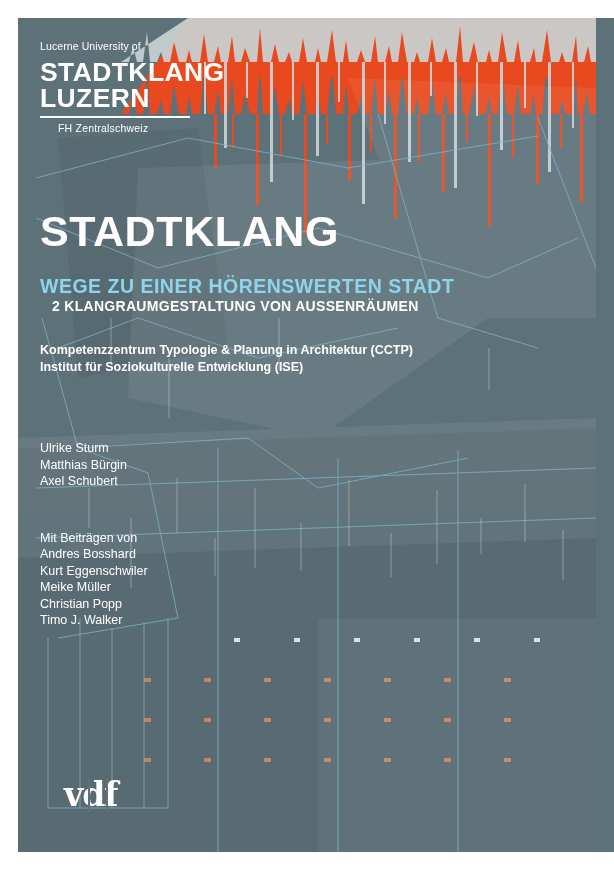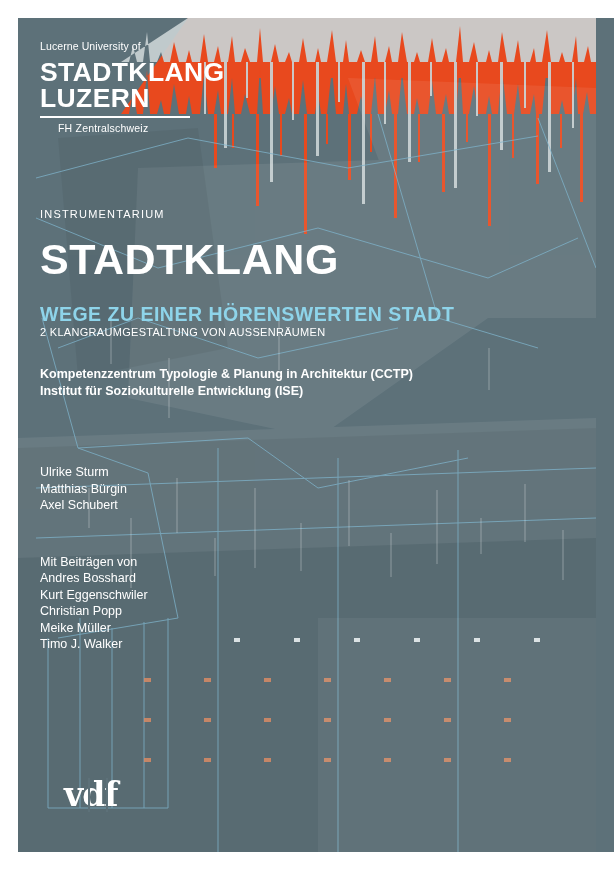--- a/index.html
+++ b/index.html
@@ -92,24 +92,25 @@
     letter-spacing: 0.6px;
     margin-bottom: 21px;
   }
   .subtitle {
     color: #8ed4ea;
     font-size: 19.5px;
     font-weight: 700;
     letter-spacing: 0.5px;
   }
   .volume {
-    font-size: 11px;
-    font-weight: 400;
+    font-size: 14px;
+    font-weight: 700;
     letter-spacing: 0.3px;
     margin-bottom: 28px;
+    margin-left: 12px;
   }
   .institutes {
     font-size: 12.5px;
     line-height: 17px;
     font-weight: 700;
     margin-bottom: 64px;
   }
   .authors {
     font-size: 12.5px;
     line-height: 16.5px;
@@ -331,42 +332,41 @@
       <div class="logo-sub">
         <div>Lucerne University of</div>
       </div>
       <div class="logo-main">STADTKLANG</div>
       <div class="logo-main">LUZERN</div>
       <div class="logo-rule"></div>
       <div class="logo-foot">FH Zentralschweiz</div>
     </div>
 
     <div class="titleblock">
-      <div class="kicker">INSTRUMENTARIUM</div>
       <div class="maintitle">STADTKLANG</div>
       <div class="subtitle">WEGE ZU EINER HÖRENSWERTEN STADT</div>
       <div class="volume">2  KLANGRAUMGESTALTUNG VON AUSSENRÄUMEN</div>
 
       <div class="institutes">
         <div>Kompetenzzentrum Typologie &amp; Planung in Architektur (CCTP)</div>
         <div>Institut für Soziokulturelle Entwicklung (ISE)</div>
       </div>
 
       <div class="authors">
         <div>Ulrike Sturm</div>
         <div>Matthias Bürgin</div>
         <div>Axel Schubert</div>
       </div>
 
       <div class="contrib-label">Mit Beiträgen von</div>
       <div class="contributors">
         <div>Andres Bosshard</div>
         <div>Kurt Eggenschwiler</div>
+        <div>Meike Müller</div>
         <div>Christian Popp</div>
-        <div>Meike Müller</div>
         <div>Timo J. Walker</div>
       </div>
     </div>
 
     <div class="publisher">
       <div class="vdf">vdf</div>
       <div class="pub-bar" style="left:24px;"></div>
       <div class="pub-bar" style="left:42px;"></div>
     </div>
 

